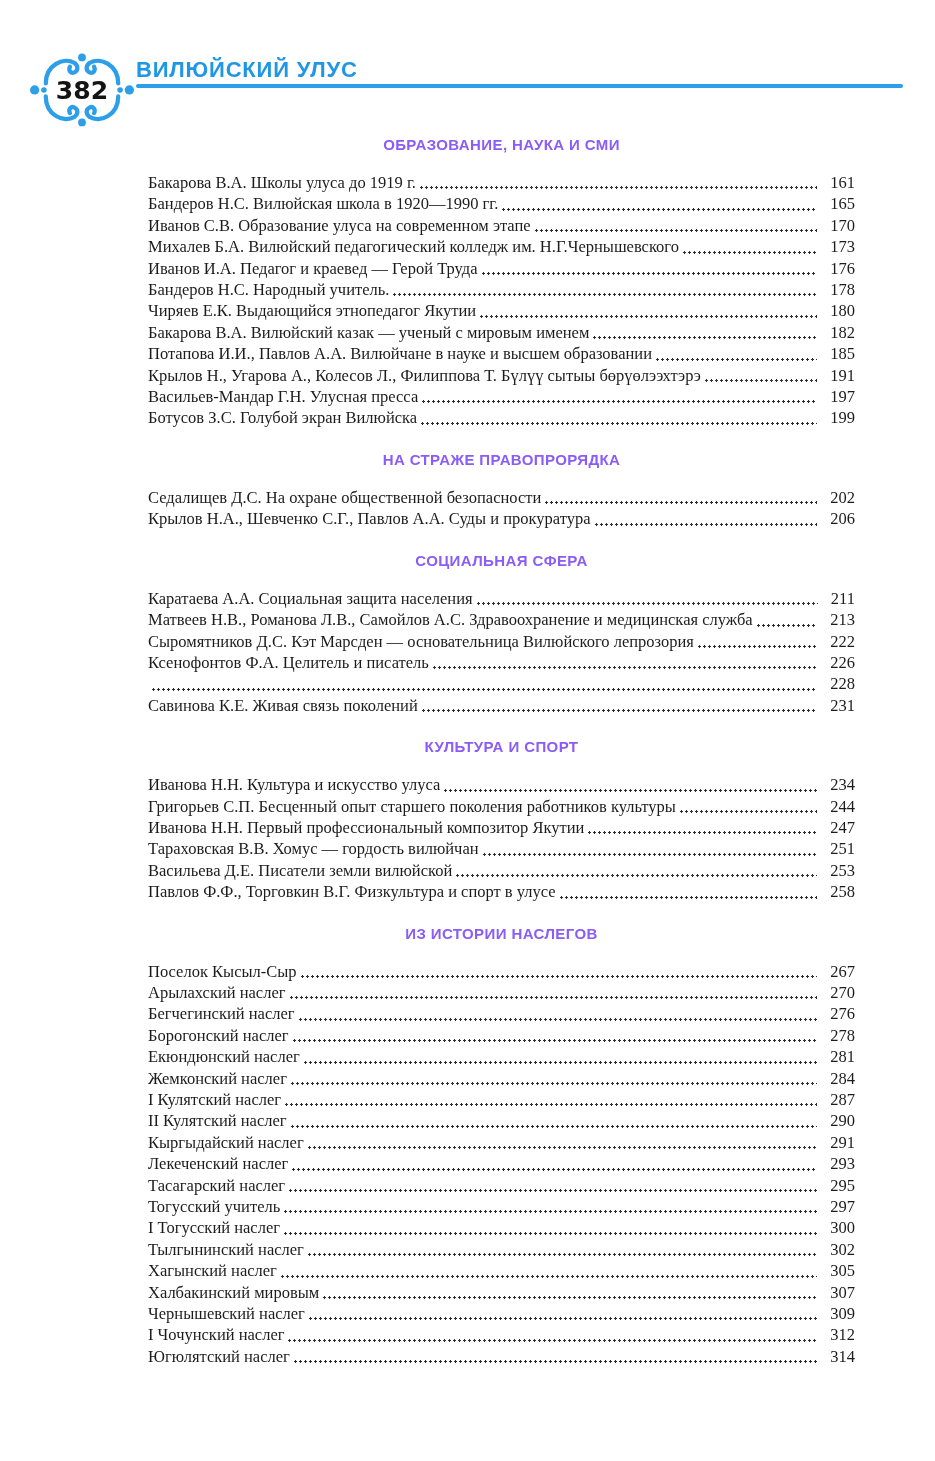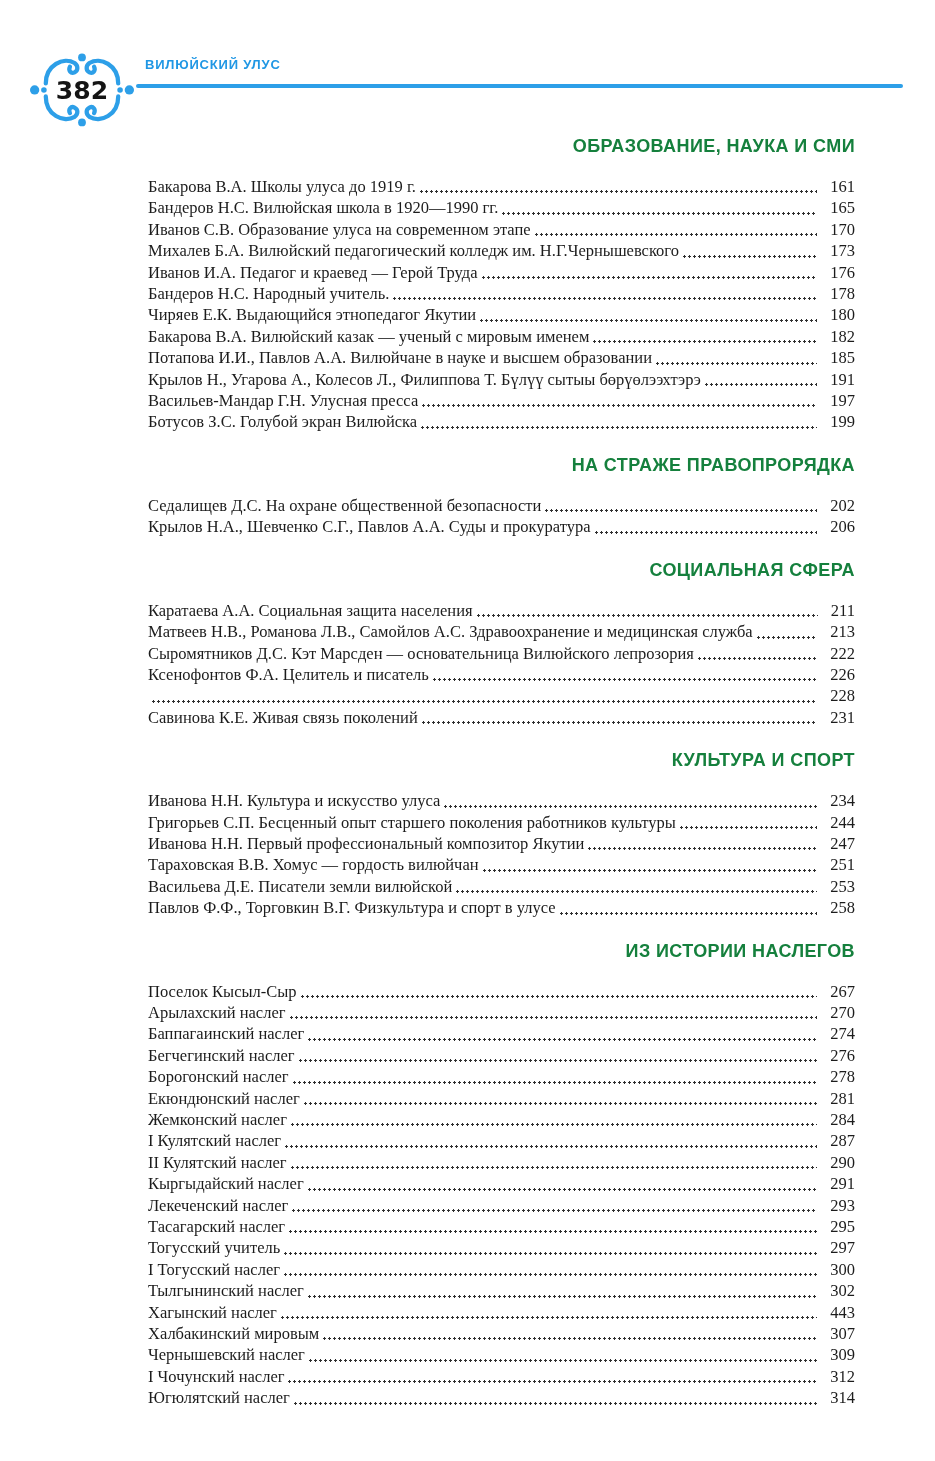--- a/index.html
+++ b/index.html
@@ -22,25 +22,25 @@
   .medallion { position: absolute; left: 26px; top: 50px; width: 112px; height: 78px; }
   .medallion svg { display: block; }
   .medallion text {
     font-family: "DejaVu Sans", "Liberation Sans", sans-serif;
     font-weight: bold;
     font-size: 27px;
     fill: #141414;
   }
   .header-title {
     position: absolute;
-    left: 145px;
+    left: 136px;
     top: 57px;
     font-family: "Liberation Sans", sans-serif;
     font-weight: bold;
-    font-size: 13px;
+    font-size: 22px;
     letter-spacing: 0.8px;
     color: #2097e4;
   }
   .header-rule {
     position: absolute;
     left: 136px;
     top: 84px;
     width: 767px;
     height: 4px;
     background: #2d9fe8;
@@ -50,24 +50,24 @@
   
   .toc {
     position: absolute;
     left: 148px;
     top: 128px;
     width: 707px;
   }
   .section-title {
     font-family: "Liberation Sans", sans-serif;
     font-weight: bold;
-    font-size: 18px;
+    font-size: 15px;
     letter-spacing: 0.4px;
-    text-align: right;
-    color: #15803d;
+    text-align: center;
+    color: #8b5cf6;
     margin: 22px 0 19px 0;
   }
   .section:first-child .section-title { margin-top: 8px; }
 
   .toc-row {
     display: flex;
     align-items: flex-start;
     line-height: 21.4px;
     font-size: 16.5px;
     white-space: nowrap;
@@ -273,25 +273,20 @@
           <span class="entry-title">Поселок Кысыл-Сыр </span>
           <span class="dots"></span>
           <span class="entry-page">267</span>
         </div>
         <div class="toc-row">
           <span class="entry-title">Арылахский наслег</span>
           <span class="dots"></span>
           <span class="entry-page">270</span>
         </div>
         <div class="toc-row">
-          <span class="entry-title">Баппагаинский наслег</span>
-          <span class="dots"></span>
-          <span class="entry-page">274</span>
-        </div>
-        <div class="toc-row">
           <span class="entry-title">Бегчегинский наслег </span>
           <span class="dots"></span>
           <span class="entry-page">276</span>
         </div>
         <div class="toc-row">
           <span class="entry-title">Борогонский наслег </span>
           <span class="dots"></span>
           <span class="entry-page">278</span>
         </div>
         <div class="toc-row">
@@ -340,21 +335,21 @@
           <span class="entry-page">300</span>
         </div>
         <div class="toc-row">
           <span class="entry-title">Тылгынинский наслег</span>
           <span class="dots"></span>
           <span class="entry-page">302</span>
         </div>
         <div class="toc-row">
           <span class="entry-title">Хагынский наслег</span>
           <span class="dots"></span>
-          <span class="entry-page">443</span>
+          <span class="entry-page">305</span>
         </div>
         <div class="toc-row">
           <span class="entry-title">Халбакинский мировым </span>
           <span class="dots"></span>
           <span class="entry-page">307</span>
         </div>
         <div class="toc-row">
           <span class="entry-title">Чернышевский наслег</span>
           <span class="dots"></span>
           <span class="entry-page">309</span>

